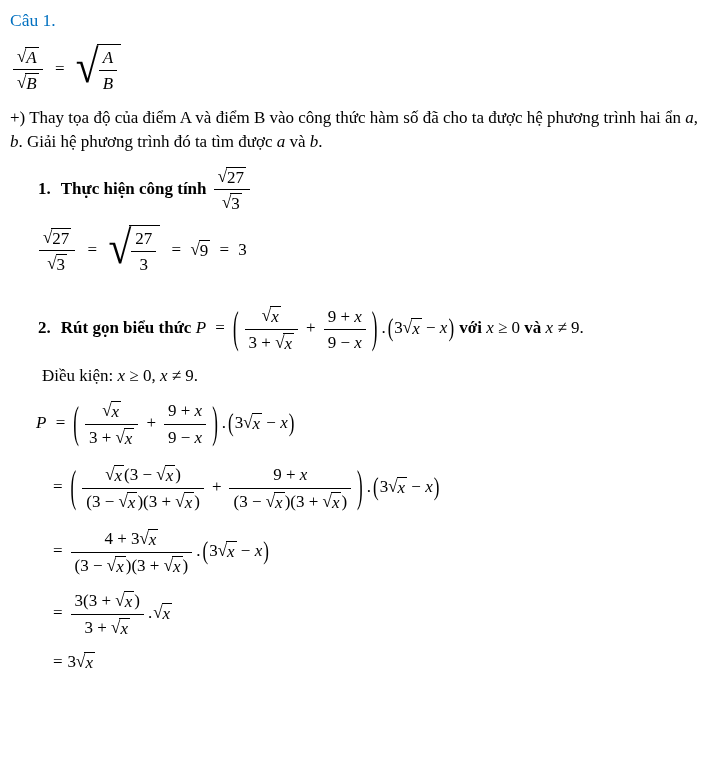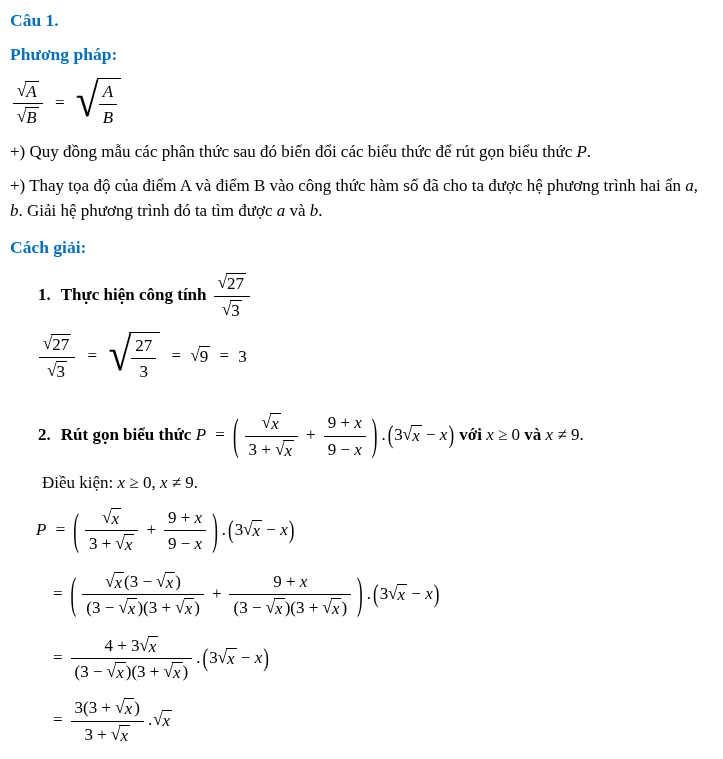--- a/index.html
+++ b/index.html
@@ -7,21 +7,21 @@
   html, body { margin: 0; padding: 0; background: #ffffff; }
   body {
     width: 723px; height: 759px; overflow: hidden;
     font-family: "Liberation Serif", serif;
     font-size: 17px; color: #000;
   }
   .page { padding: 8px 12px 6px 10px; }
 
   .blue-head {
     color: var(--heading-blue);
-    font-weight: bold;
+    font-weight: normal;
     font-size: 17.5px;
     margin: 0 0 13px 0;
   }
   h1.blue-head { margin-top: 2px; }
 
   .line { margin: 0 0 10px 0; line-height: 1.45; }
   .math-line { margin: 0 0 10px 0; line-height: 1.3; }
 
   .ind-item { margin-left: 28px; }
   .ind-eq   { margin-left: 26px; }
@@ -69,21 +69,20 @@
 
   .num-label { margin-right: 10px; }
 </style>
 </head>
 <body>
 
 <div class="page">
 
   <h1 class="blue-head">Câu 1.</h1>
 
-  <h2 class="blue-head">Phương pháp:</h2>
 
   <div class="math-line">
     <span class="frac">
         <span class="num"><span class="sq">
             <span class="rad">√</span>
             <span class="cnt it">A</span>
           </span></span>
         <span class="den"><span class="sq">
             <span class="rad">√</span>
             <span class="cnt it">B</span>
@@ -92,25 +91,23 @@
     <span class="eqop">=</span>
     <span class="sq tall">
         <span class="rad">√</span>
         <span class="cnt"><span class="frac">
             <span class="num it">A</span>
             <span class="den it">B</span>
           </span></span>
       </span>
   </div>
 
-  <p class="line"><span>+) Quy đồng mẫu các phân thức sau đó biến đổi các biểu thức để rút gọn biểu thức </span><i>P</i><span>.</span></p>
 
   <p class="line"><span>+) Thay tọa độ của điểm A và điểm B vào công thức hàm số đã cho ta được hệ phương trình hai ẩn </span><i>a</i><span>, </span><i>b</i><span>. Giải hệ phương trình đó ta tìm được </span><i>a</i><span> và </span><i>b</i><span>.</span></p>
 
-  <h2 class="blue-head" style="margin-top:14px;">Cách giải:</h2>
 
   <div class="math-line ind-item">
     <b class="num-label">1.</b><b>Thực hiện công tính</b>
     <span class="frac">
         <span class="num"><span class="sq">
             <span class="rad">√</span>
             <span class="cnt">27</span>
           </span></span>
         <span class="den"><span class="sq">
             <span class="rad">√</span>

